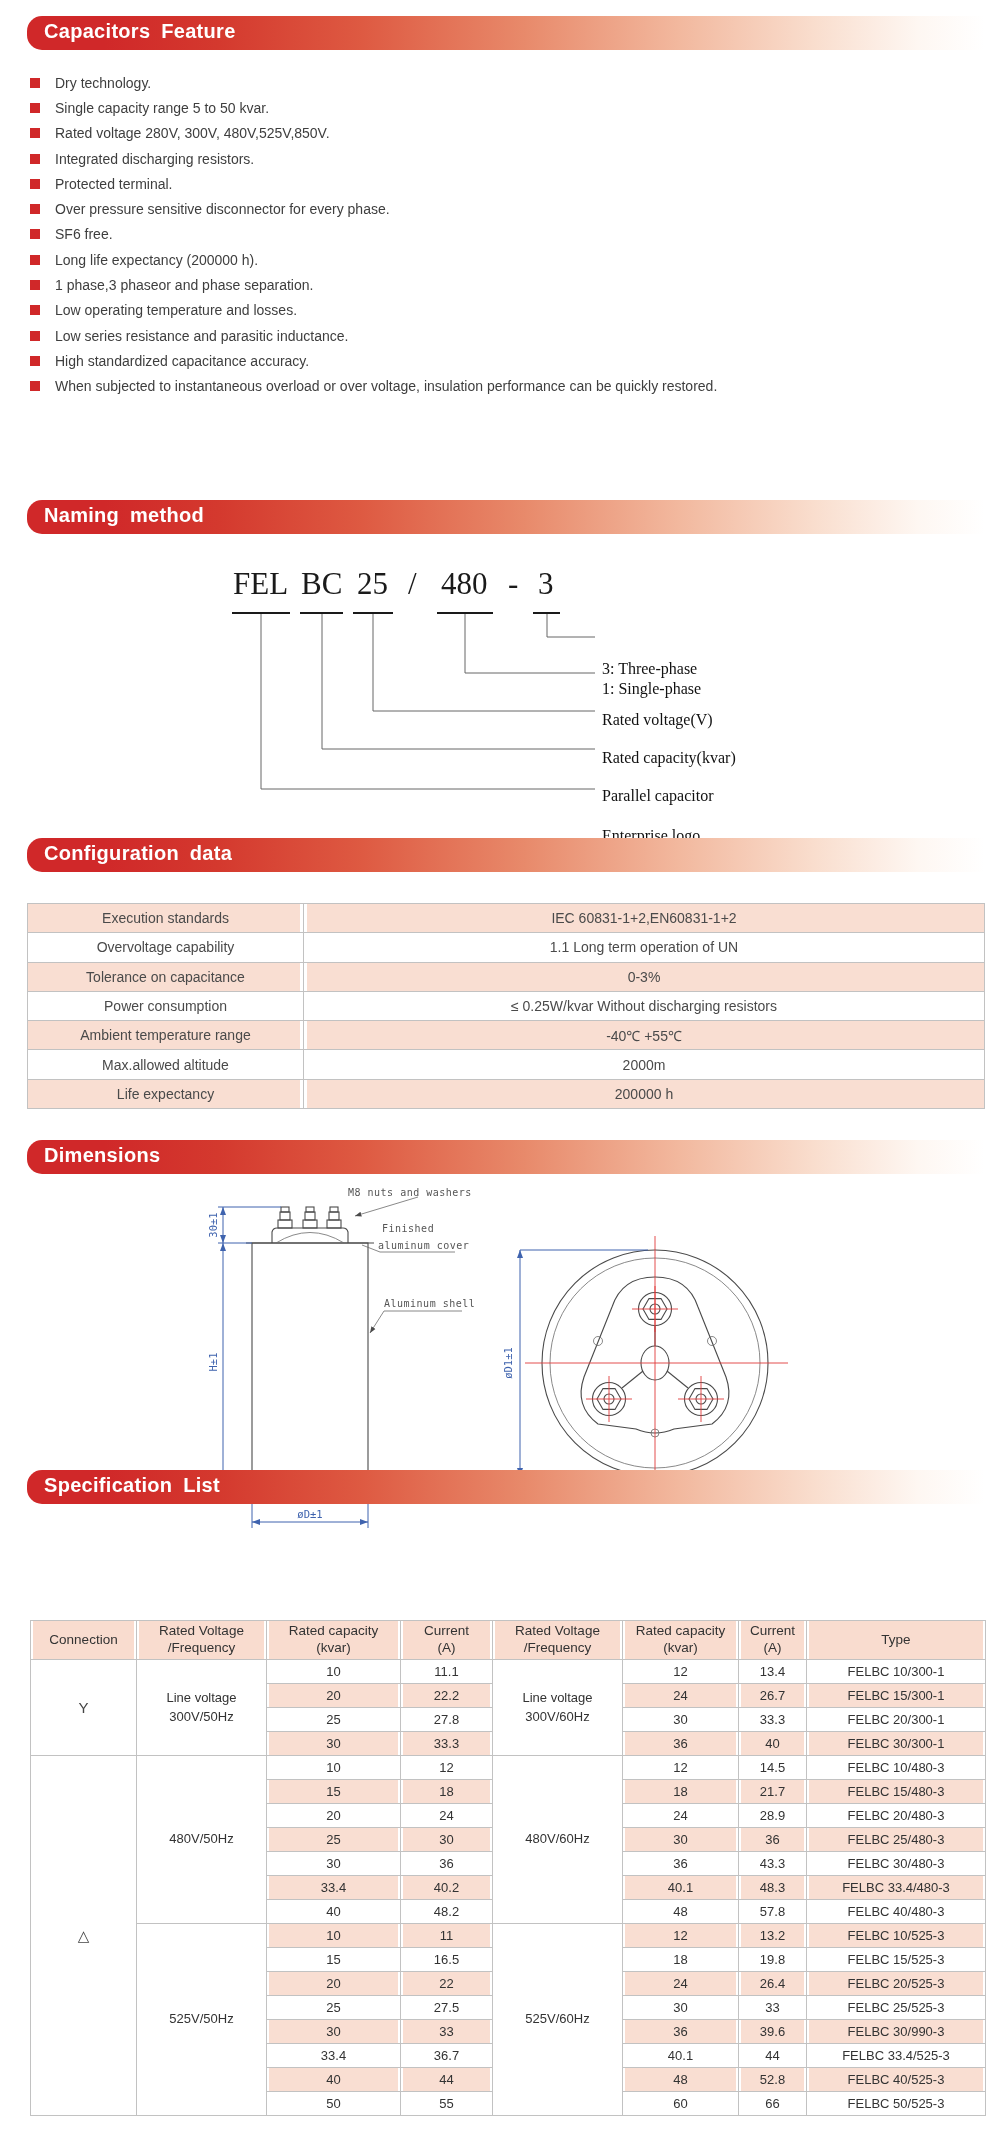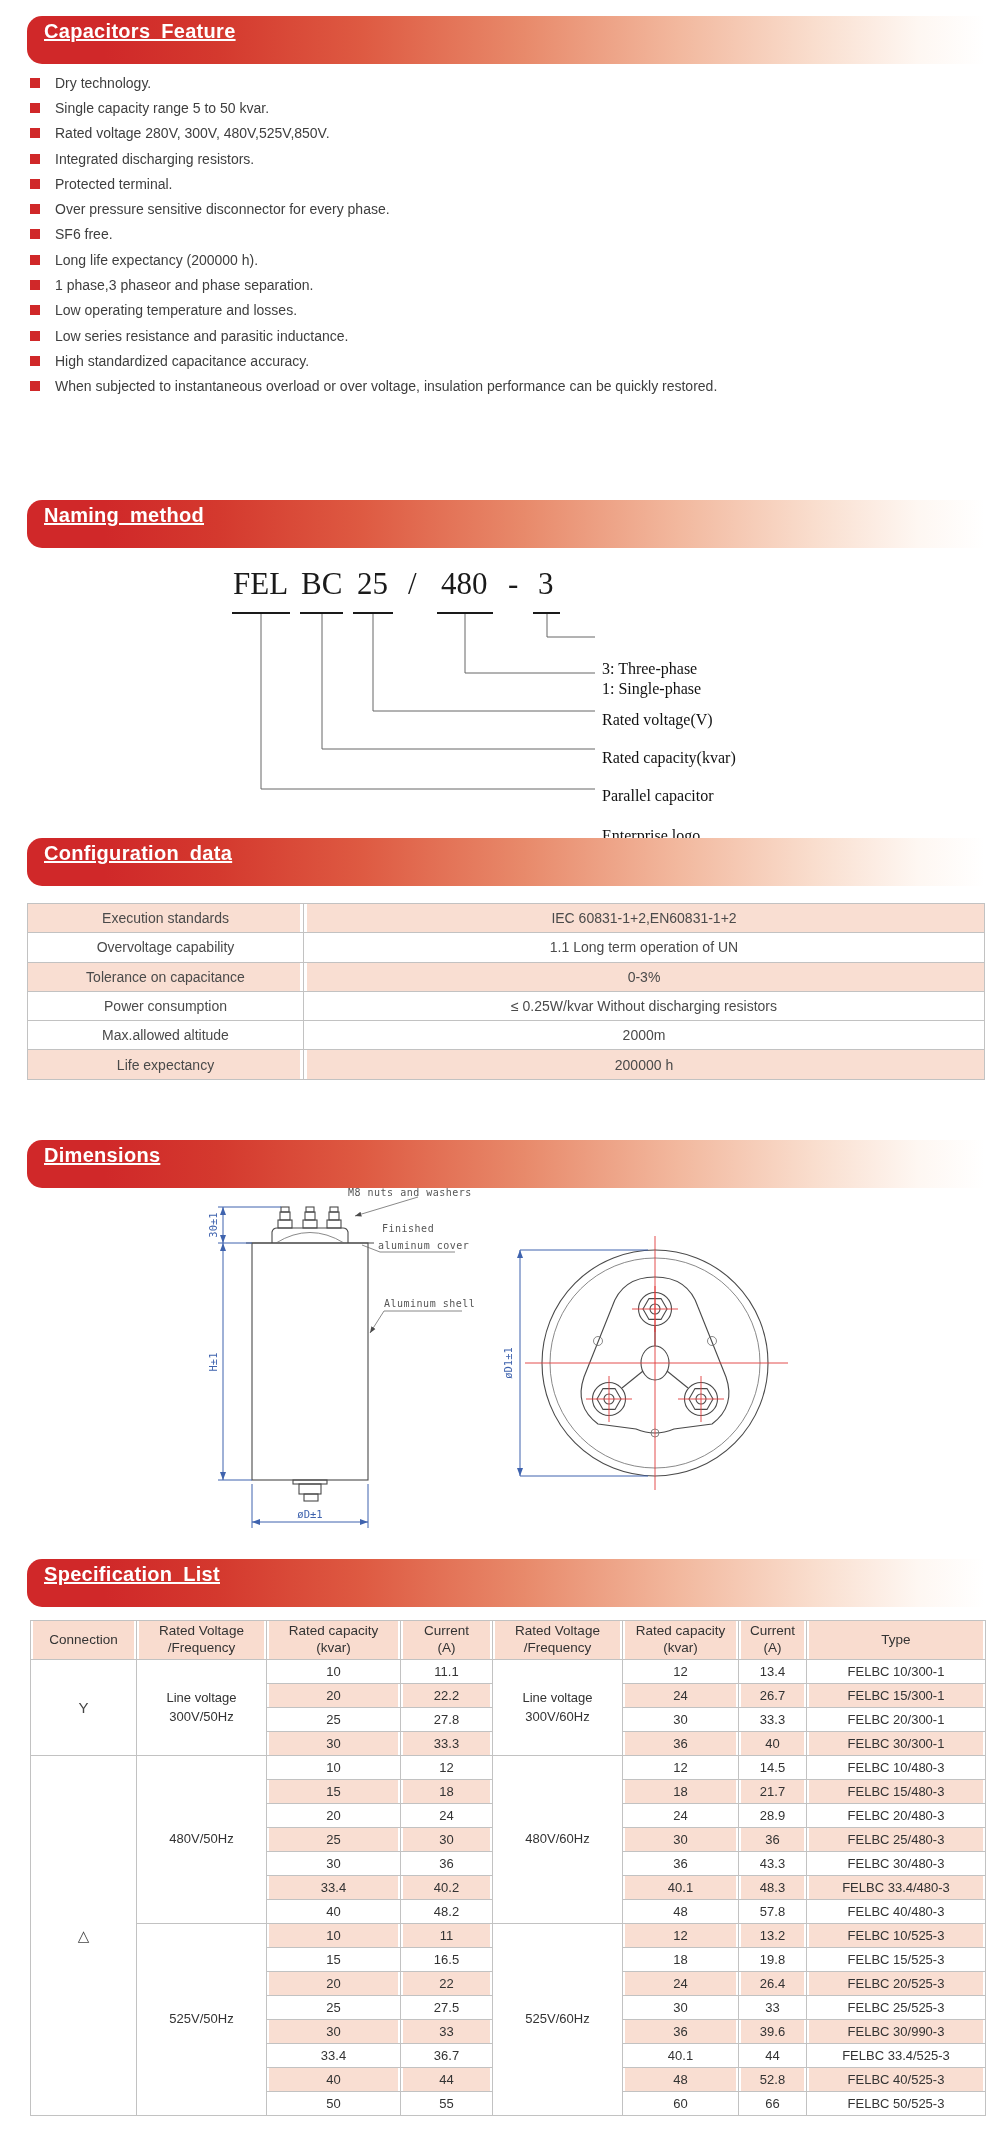--- a/index.html
+++ b/index.html
@@ -1,23 +1,23 @@
 <!DOCTYPE html>
 <html style="--accent: #d02829; --pink: #f9ded2; --header-pink: #f9dccf; --dim-blue: #3f63ae; --center-red: #e03b3b;"><head>
 <meta charset="utf-8">
 <style>
   html,body{margin:0;padding:0;background:#fff;}
   .page{position:relative;width:1000px;height:2151px;background:#fff;overflow:hidden;
         font-family:"Liberation Sans",sans-serif;}
   
-  .bar{position:absolute;left:27px;width:958px;height:48px;box-sizing:border-box;
+  .bar{position:absolute;left:27px;width:958px;height:34px;box-sizing:border-box;
        border-radius:15px 3px 3px 15px;padding-left:17px;
        background:linear-gradient(90deg,var(--accent) 0%,var(--accent) 8%,#d4392e 20%,
                  #de5a42 35%,#e88a6b 52%,#f2b89e 68%,#f9ddcd 82%,#fef7f2 93%,#ffffff 100%);
-       color:#fff;font-size:20px;font-weight:bold;line-height:30px;letter-spacing:.3px;word-spacing:5px;text-decoration:underline;}
+       color:#fff;font-size:20px;font-weight:bold;line-height:30px;letter-spacing:.3px;word-spacing:5px;}
   
   .featlist{position:absolute;left:30px;top:70px;width:940px;}
   .feat{height:25.3px;display:flex;align-items:center;gap:7px;}
   .bullet{width:10px;height:10px;background:var(--accent);margin-right:8px;flex:none;}
   .ftext{font-size:14px;color:#3e3e3e;white-space:nowrap;}
   
   .code-token{position:absolute;top:566px;font-family:"Liberation Serif",serif;
               font-size:31px;color:#1a1a1a;white-space:nowrap;}
   .uline{position:absolute;top:612px;height:0;border-top:2px solid #1a1a1a;}
   .nlabel{position:absolute;left:602px;font-family:"Liberation Serif",serif;font-size:16px;color:#111;white-space:nowrap;margin-top:48px;}
@@ -159,20 +159,24 @@
           <td>Overvoltage capability</td>
           <td>1.1 Long term operation of UN</td>
         </tr>
         <tr class="pink">
           <td>Tolerance on capacitance</td>
           <td>0-3%</td>
         </tr>
         <tr class="white">
           <td>Power consumption</td>
           <td>≤ 0.25W/kvar Without discharging resistors</td>
+        </tr>
+        <tr class="pink">
+          <td>Ambient temperature range</td>
+          <td>-40℃ +55℃</td>
         </tr>
         <tr class="white">
           <td>Max.allowed altitude</td>
           <td>2000m</td>
         </tr>
         <tr class="pink">
           <td>Life expectancy</td>
           <td>200000 h</td>
         </tr>
       </tbody>
@@ -277,21 +281,21 @@
           <line x1="701" y1="1376" x2="701" y2="1422"></line>
       </g>
 
       <line class="blue" x1="520" y1="1250" x2="648" y2="1250"></line>
       <line class="blue" x1="520" y1="1476" x2="648" y2="1476"></line>
       <line class="blue" x1="520" y1="1250" x2="520" y2="1476" marker-start="url(#ab)" marker-end="url(#ab)"></line>
       <text class="dimtxt" transform="rotate(-90 512 1363)" x="512" y="1363" text-anchor="middle">øD1±1</text>
     </g>
   </svg>
 
-  <div class="bar" style="top:1559px">Specification List</div>
+  <div class="bar" style="top:1470px">Specification List</div>
   <table class="spec">
     <colgroup>
       <col style="width:106px">
         <col style="width:130px">
         <col style="width:134px">
         <col style="width:92px">
       <col style="width:130px">
         <col style="width:116px">
         <col style="width:68px">
         <col style="width:179px">

